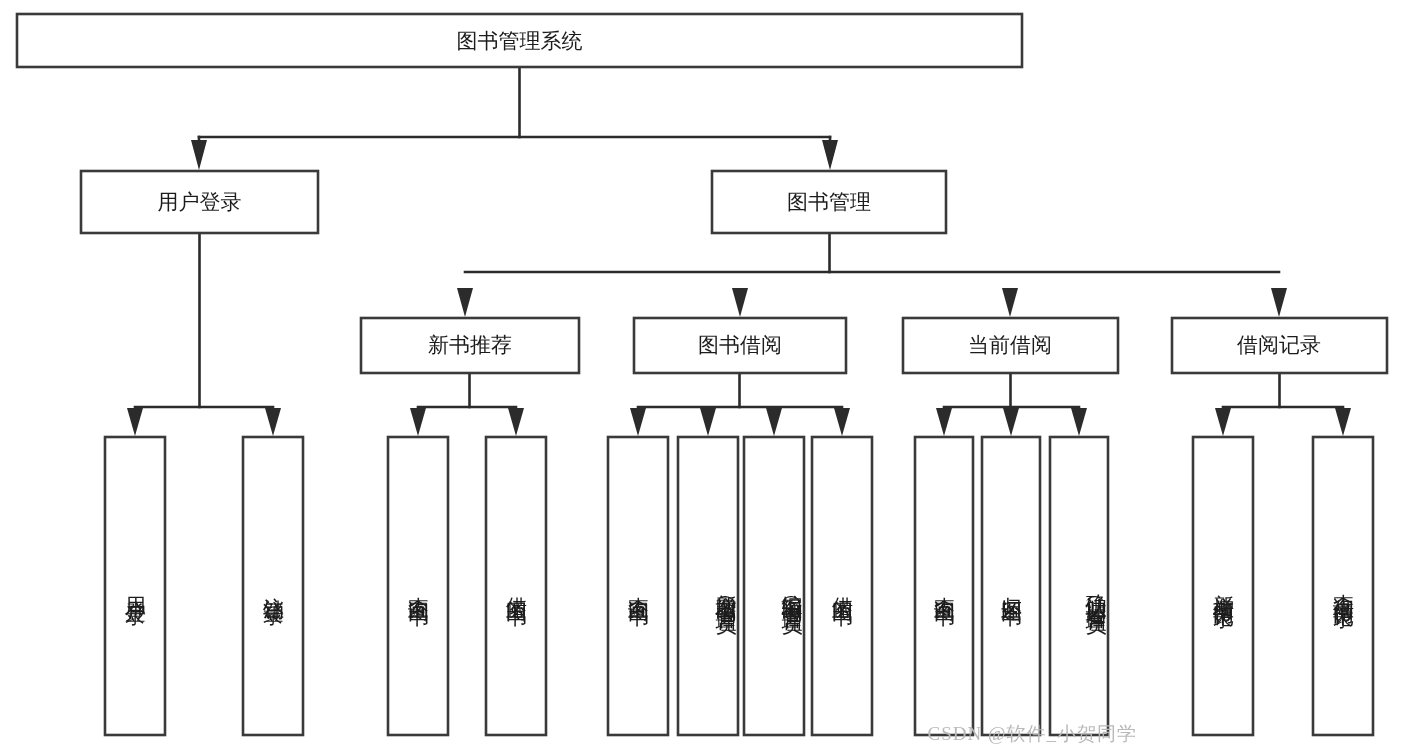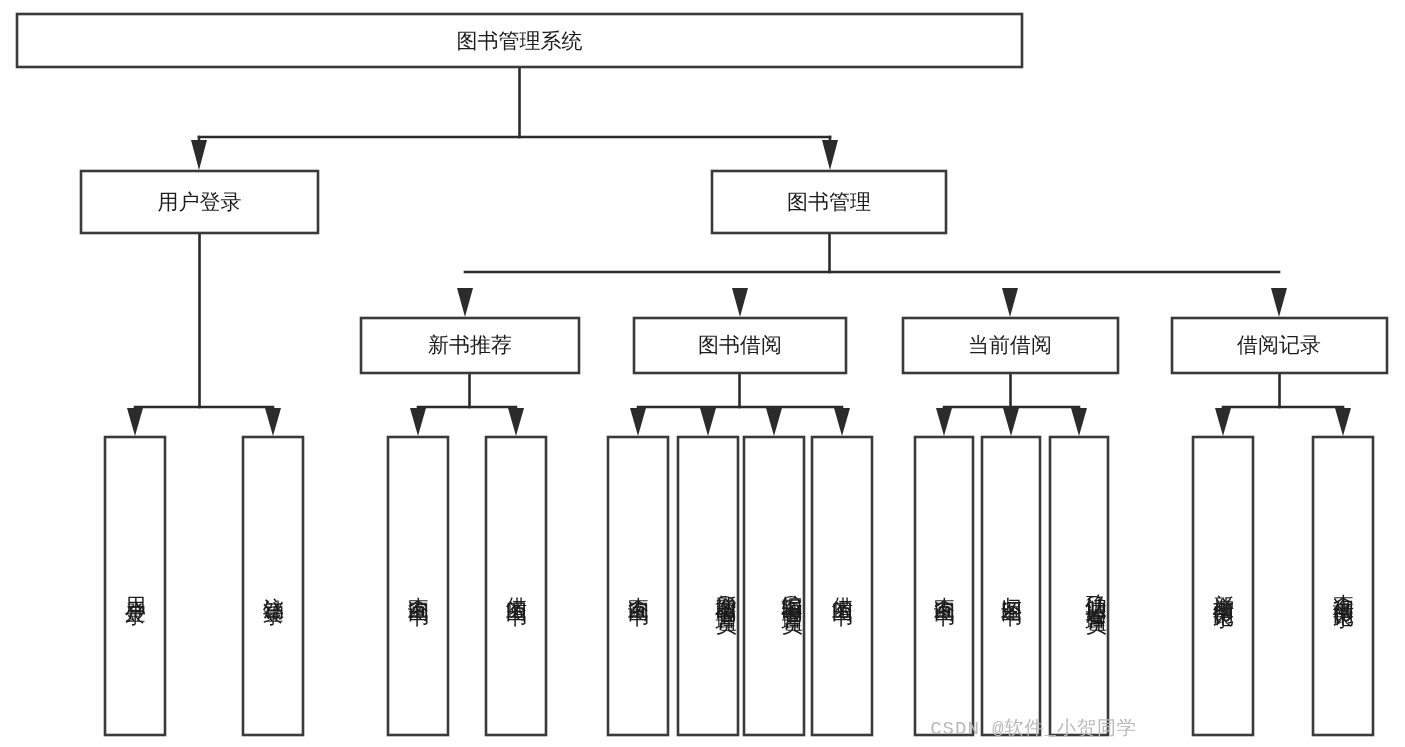--- a/index.html
+++ b/index.html
@@ -60,22 +60,22 @@
     color: #1c1c1c;
     letter-spacing: 3px;
     white-space: nowrap;
     text-align: center;
     pointer-events: none;
     user-select: none;
   }
   .watermark {
     position: absolute;
     right: 14px;
-    bottom: 6px;
-    font-family: Liberation Mono, monospace;
+    bottom: 0;
+    font-family: Liberation Serif, serif;
     font-size: 19px;
     color: #b9b9b9;
     letter-spacing: 1px;
     white-space: nowrap;
     user-select: none;
   }
 </style>
 </head>
 <body>
 

